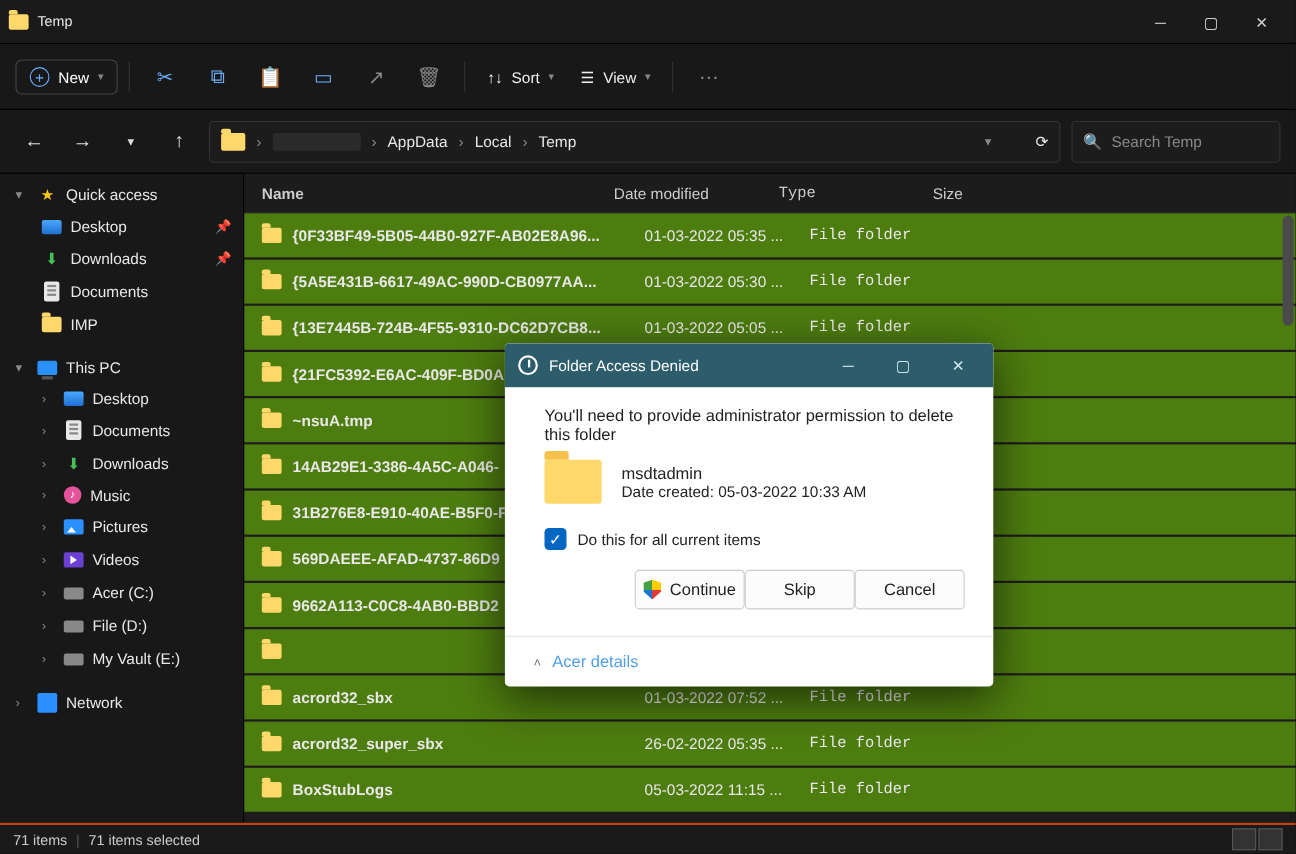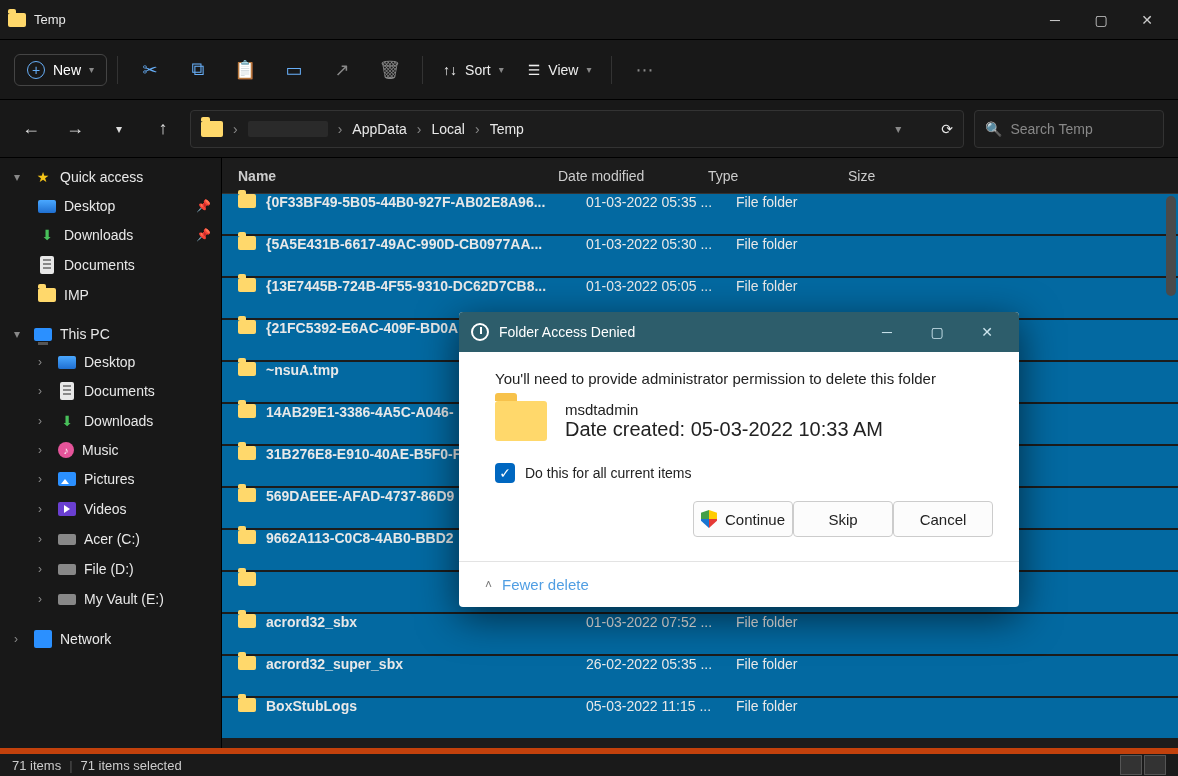--- a/index.html
+++ b/index.html
@@ -76,52 +76,52 @@
   .ic-pic::after{content:'';position:absolute;left:3px;bottom:2px;width:0;height:0;border-left:4px solid transparent;border-right:4px solid transparent;border-bottom:5px solid #fff;}
   .ic-video{width:18px;height:14px;background:#6a3fd1;border-radius:2px;display:flex;align-items:center;justify-content:center;}
   .ic-video::after{content:'';width:0;height:0;border-top:4px solid transparent;border-bottom:4px solid transparent;border-left:6px solid #fff;}
   .ic-drive{width:18px;height:11px;background:#888;border-radius:2px;}
   .ic-net{width:18px;height:18px;background:#2b90ff;border-radius:2px;}
 
   .filearea { flex:1; background:#1c1c1c; position:relative; overflow:hidden;}
   .cols { display:flex; align-items:center; height:36px; border-bottom:1px solid #333; padding:0 16px; color:#ccc; font-size:14px;}
   .col-name{flex:0 0 320px;font-weight:bold;}
   .col-date{flex:0 0 150px;}
-  .col-type{flex:0 0 140px;}
+  .col-type{flex:0 0 140px;font-family:Liberation Mono, monospace;}
   .col-size{flex:0 0 100px;}
-  .filerow{ display:flex; height:40px; padding:0 16px; background:#0369a1; margin-bottom:2px;}
+  .filerow{ display:flex; align-items:center; height:40px; padding:0 16px; background:#4d7c0f; margin-bottom:2px;}
   .filerow .ic-folder{margin-right:10px;}
   .scrollbar{position:absolute; right:2px; top:38px; width:10px; height:100px; background:#4a4a4a; border-radius:5px;}
 
   
-  .status { position:absolute; bottom:0; left:0; right:0; height:28px; background:#1a1a1a; border-top:6px solid #c2410c; display:flex; align-items:center; padding:0 12px; font-size:13px; color:#ccc;}
+  .status { position:absolute; bottom:0; left:0; right:0; height:28px; background:#1a1a1a; border-top:2px solid #c2410c; display:flex; align-items:center; padding:0 12px; font-size:13px; color:#ccc;}
   .status .sep{margin:0 8px; color:#555;}
   .status .viewbtns{margin-left:auto; display:flex; gap:2px;}
   .viewbtn{width:22px;height:20px;border:1px solid #555;background:#333;}
 
   
   .dialog {
-    position:absolute; left:459px; top:312px; width:560px;
+    position:absolute; left:459px; top:312px; width:444px;
     background:#fff; color:#222; border-radius:4px; box-shadow:0 10px 40px rgba(0,0,0,.6);
     overflow:hidden;
   }
   .dlg-title {
     height:40px; background:#2d5d6b; color:#fff; display:flex; align-items:center; padding:0 12px; gap:10px;
   }
   .dlg-title .clock{width:18px;height:18px;border:2px solid #fff; border-radius:50%; position:relative;}
   .dlg-title .clock::after{content:'';position:absolute;left:7px;top:2px;width:2px;height:7px;background:#fff;}
   .dlg-title .spacer{flex:1;}
   .dlg-winbtn{width:40px;height:32px;display:flex;align-items:center;justify-content:center;color:#cde5ee;}
   .dlg-body{padding:18px 26px 10px 36px;}
   .dlg-msg{font-size:15px;}
   .dlg-folder{display:flex;gap:18px;margin-top:14px;align-items:center;}
   .big-folder{width:52px;height:40px;background:#ffd86b;border-radius:3px;position:relative;}
   .big-folder::before{content:'';position:absolute;top:-8px;left:0;width:22px;height:8px;background:#f7c24b;border-radius:3px 3px 0 0;}
   .dlg-folder-name{font-size:15px;}
-  .dlg-folder-date{font-size:20px;}
+  .dlg-folder-date{font-size:14px;}
   .dlg-check{display:flex;align-items:center;gap:10px;margin-top:22px;}
   .chk{width:20px;height:20px;background:#0067c0;border-radius:4px;display:flex;align-items:center;justify-content:center;color:#fff;font-size:14px;}
   .dlg-btns{display:flex;gap:0;justify-content:flex-end;margin-top:18px;margin-bottom:14px;}
   .dlg-btn{min-width:100px;height:36px;border:1px solid #ccc;border-radius:4px;background:#fcfcfc;display:flex;align-items:center;justify-content:center;gap:8px;font-size:15px;}
   .shield{width:16px;height:18px;background:conic-gradient(#ffcc00 0 25%,#e53935 0 50%,#1976d2 0 75%,#43a047 0);clip-path:polygon(50% 0,100% 15%,100% 60%,50% 100%,0 60%,0 15%);}
   .dlg-footer{border-top:1px solid #e3e3e3;padding:14px 26px;display:flex;align-items:center;gap:10px;color:#509ee3;font-size:15px;}
   .dlg-footer .chev-up{font-size:12px;color:#777;}
 </style>
 </head>
 <body>
@@ -460,15 +460,15 @@
       <div class="dlg-btn">
         <span>Skip</span>
       </div>
       <div class="dlg-btn">
         <span>Cancel</span>
       </div>
     </div>
   </div>
   <div class="dlg-footer">
     <span class="chev-up">˄</span>
-    <span>Fewer delete</span>
+    <span>Acer details</span>
   </div>
 </div>
 
 </body></html>

